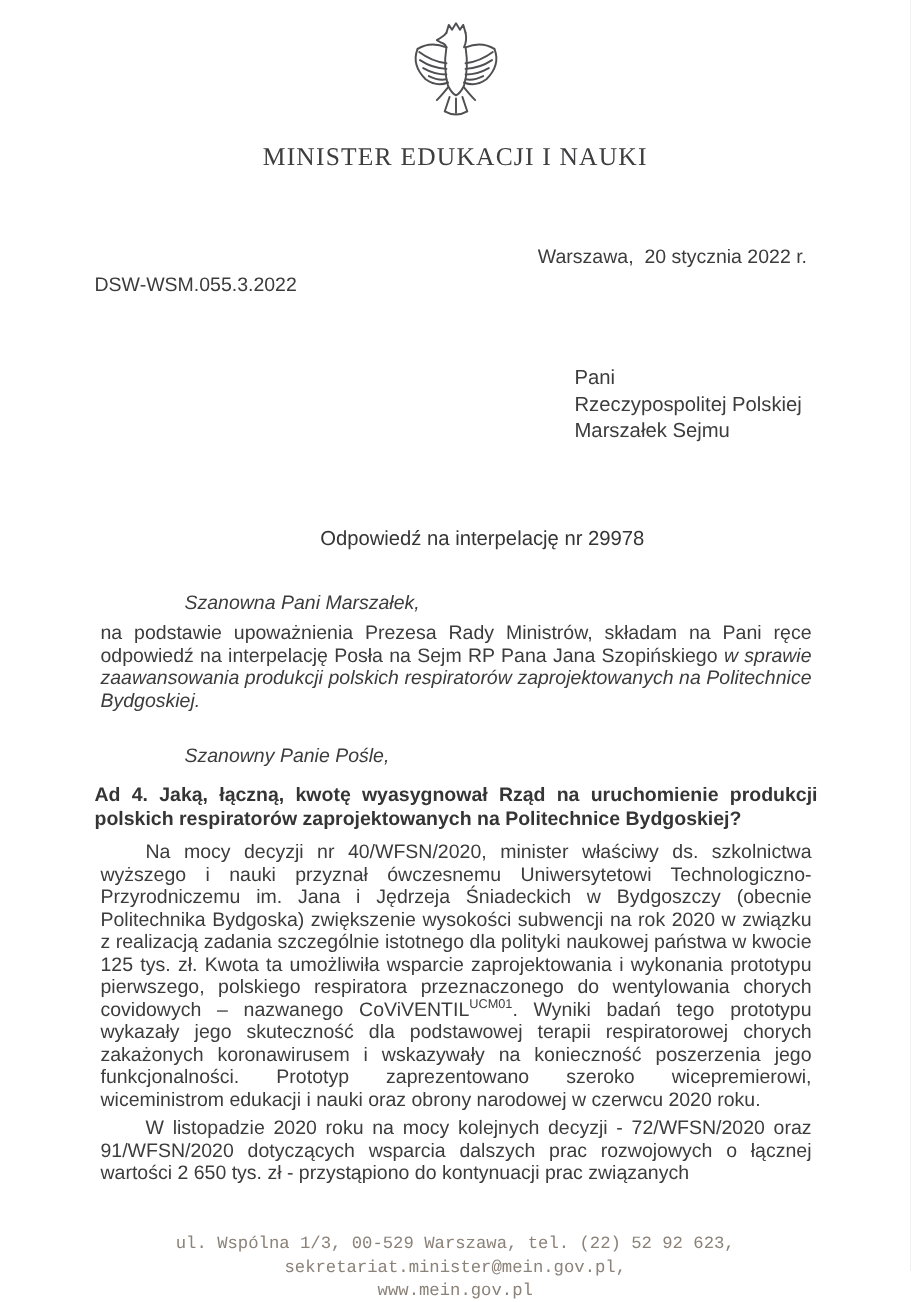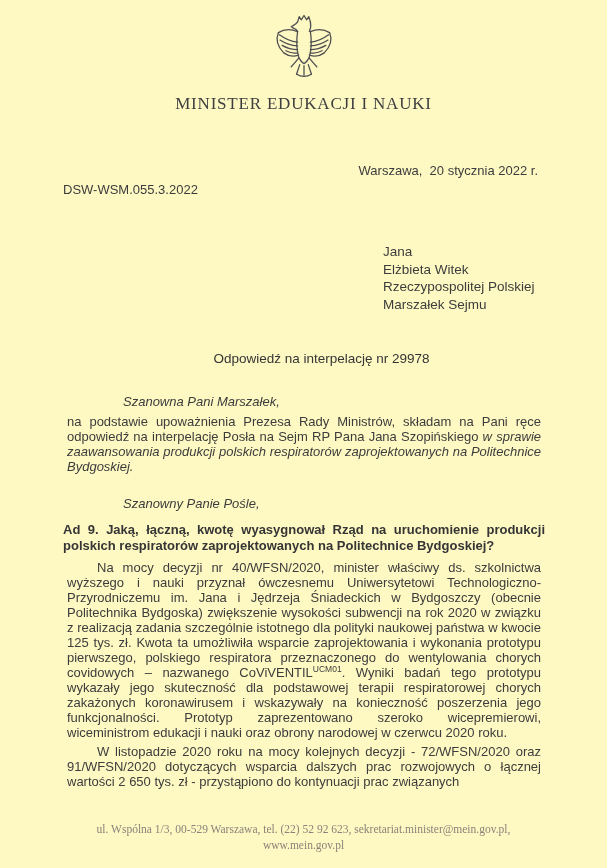--- a/index.html
+++ b/index.html
@@ -1,21 +1,21 @@
 <!DOCTYPE html>
 <html><head>
 <meta charset="utf-8">
 <style>
   html, body { margin: 0; padding: 0; background: #e8e8e8; }
   .page {
     position: relative;
     width: 607px;
     height: 868px;
     margin: 0 auto;
-    background: #fef9c3;
+    background: #ffffff;
     font-family: "Liberation Sans", sans-serif;
     color: #3c3c3c;
     overflow: hidden;
   }
 
   
   .letterhead {
     position: absolute;
     top: 12px;
     left: 0;
@@ -103,21 +103,21 @@
     line-height: 0;
   }
 
   
   .footer {
     position: absolute;
     top: 822px;
     left: 0;
     width: 100%;
     text-align: center;
-    font-family: Liberation Serif, serif;
+    font-family: Liberation Mono, monospace;
     font-size: 11.5px;
     line-height: 15.5px;
     color: #8b8279;
   }
 </style>
 </head>
 <body>
 
 <div class="page">
 
@@ -153,36 +153,35 @@
         <path d="M46 116 Q60 124 74 116"></path>
       </svg>
     </span>
     <h1 class="letterhead-title">MINISTER EDUKACJI I NAUKI</h1>
   </header>
 
   <div class="place-date">Warszawa,  20 stycznia 2022 r.</div>
   <div class="reference">DSW-WSM.055.3.2022</div>
 
   <div class="addressee">
-    <div>Jana</div>
-    <div>Elżbieta Witek</div>
+    <div>Pani</div>
     <div>Rzeczypospolitej Polskiej</div>
     <div>Marszałek Sejmu</div>
   </div>
 
   <div class="subject">Odpowiedź na interpelację nr 29978</div>
 
   <div class="content">
     <p class="salutation">Szanowna Pani Marszałek,</p>
 
     <p class="para"><span>na podstawie upoważnienia Prezesa Rady Ministrów, składam na Pani ręce odpowiedź na interpelację Posła na Sejm RP Pana Jana Szopińskiego </span><span class="italic">w sprawie zaawansowania produkcji polskich respiratorów zaprojektowanych na Politechnice Bydgoskiej.</span></p>
 
     <p class="salutation salutation-2">Szanowny Panie Pośle,</p>
 
-    <p class="question">Ad 9. Jaką, łączną, kwotę wyasygnował Rząd na uruchomienie produkcji polskich respiratorów zaprojektowanych na Politechnice Bydgoskiej?</p>
+    <p class="question">Ad 4. Jaką, łączną, kwotę wyasygnował Rząd na uruchomienie produkcji polskich respiratorów zaprojektowanych na Politechnice Bydgoskiej?</p>
 
     <p class="para indent"><span>Na mocy decyzji nr 40/WFSN/2020, minister właściwy ds. szkolnictwa wyższego i nauki przyznał ówczesnemu Uniwersytetowi Technologiczno-Przyrodniczemu im. Jana i Jędrzeja Śniadeckich w Bydgoszczy (obecnie Politechnika Bydgoska) zwiększenie wysokości subwencji na rok 2020 w związku z realizacją zadania szczególnie istotnego dla polityki naukowej państwa w kwocie 125 tys. zł. Kwota ta umożliwiła wsparcie zaprojektowania i wykonania prototypu pierwszego, polskiego respiratora przeznaczonego do wentylowania chorych covidowych – nazwanego CoViVENTIL</span><sup class="model">UCM01</sup><span>. Wyniki badań tego prototypu wykazały jego skuteczność dla podstawowej terapii respiratorowej chorych zakażonych koronawirusem i wskazywały na konieczność poszerzenia jego funkcjonalności. Prototyp zaprezentowano szeroko wicepremierowi, wiceministrom edukacji i nauki oraz obrony narodowej w czerwcu 2020 roku.</span></p>
 
     <p class="para indent">W listopadzie 2020 roku na mocy kolejnych decyzji - 72/WFSN/2020 oraz 91/WFSN/2020 dotyczących wsparcia dalszych prac rozwojowych o łącznej wartości 2 650 tys. zł - przystąpiono do kontynuacji prac związanych</p>
   </div>
 
   <div class="footer">
     <div>ul. Wspólna 1/3, 00-529 Warszawa, tel. (22) 52 92 623, sekretariat.minister@mein.gov.pl,</div>
     <div>www.mein.gov.pl</div>
   </div>

